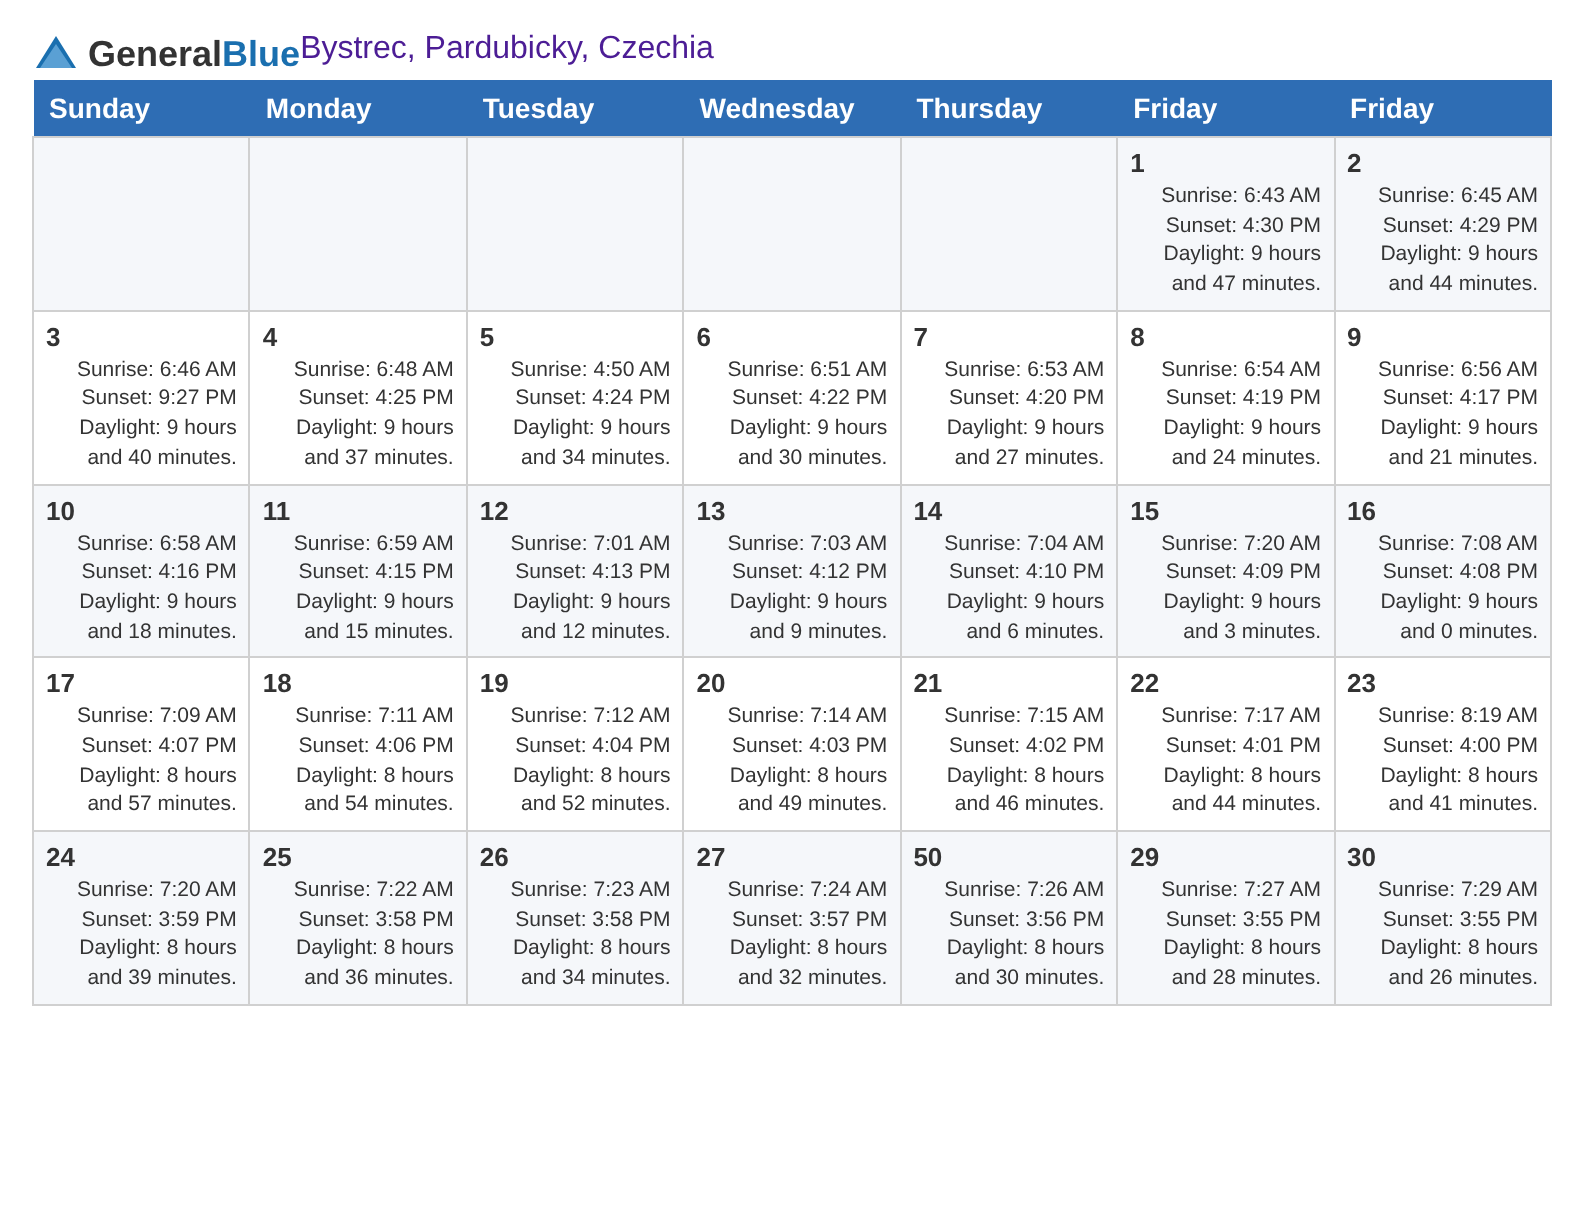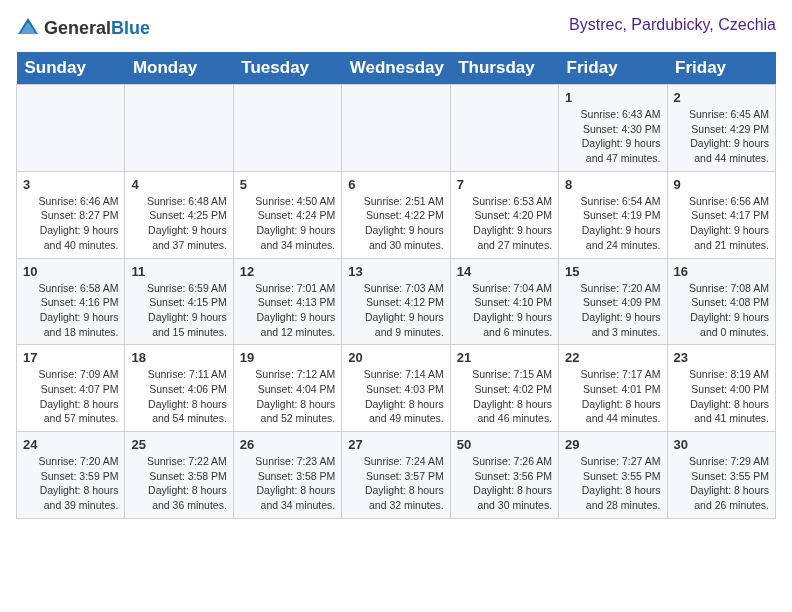--- a/index.html
+++ b/index.html
@@ -5,23 +5,22 @@
     * { box-sizing: border-box; margin: 0; padding: 0; }
     body {
       font-family: Arial, sans-serif;
       background: #fff;
       width: 792px;
       min-height: 612px;
       padding: 16px;
     }
     .header-area {
       display: flex;
-      justify-content: space-between;
       align-items: flex-start;
-      margin-bottom: 12px;
+      margin-bottom: 0;
     }
     .logo {
       display: flex;
       align-items: center;
       gap: 4px;
     }
     .logo-text-general {
       font-size: 18px;
       font-weight: bold;
       color: #333;
@@ -52,21 +51,21 @@
     table {
       width: 100%;
       border-collapse: collapse;
       table-layout: fixed;
     }
     thead tr th {
       background-color: #2e6db4;
       color: #fff;
       text-align: left;
       padding: 6px 8px;
-      font-size: 17px;
+      font-size: 14px;
       font-weight: bold;
     }
     tbody tr td {
       border: 1px solid #d0d0d0;
       vertical-align: top;
       padding: 5px 6px;
       font-size: 11px;
       color: #333;
       height: 80px;
     }
@@ -139,38 +138,38 @@
           <span class="day-number">2</span>
           <div class="day-info">Sunrise: 6:45 AM
 Sunset: 4:29 PM
 Daylight: 9 hours and 44 minutes.</div>
         </td>
       </tr>
       <tr>
         <td>
           <span class="day-number">3</span>
           <div class="day-info">Sunrise: 6:46 AM
-Sunset: 8:27 PM
+Sunset: 9:27 PM
 Daylight: 9 hours and 40 minutes.</div>
         </td>
         <td>
           <span class="day-number">4</span>
           <div class="day-info">Sunrise: 6:48 AM
 Sunset: 4:25 PM
 Daylight: 9 hours and 37 minutes.</div>
         </td>
         <td>
           <span class="day-number">5</span>
           <div class="day-info">Sunrise: 4:50 AM
 Sunset: 4:24 PM
 Daylight: 9 hours and 34 minutes.</div>
         </td>
         <td>
           <span class="day-number">6</span>
-          <div class="day-info">Sunrise: 2:51 AM
+          <div class="day-info">Sunrise: 6:51 AM
 Sunset: 4:22 PM
 Daylight: 9 hours and 30 minutes.</div>
         </td>
         <td>
           <span class="day-number">7</span>
           <div class="day-info">Sunrise: 6:53 AM
 Sunset: 4:20 PM
 Daylight: 9 hours and 27 minutes.</div>
         </td>
         <td>

